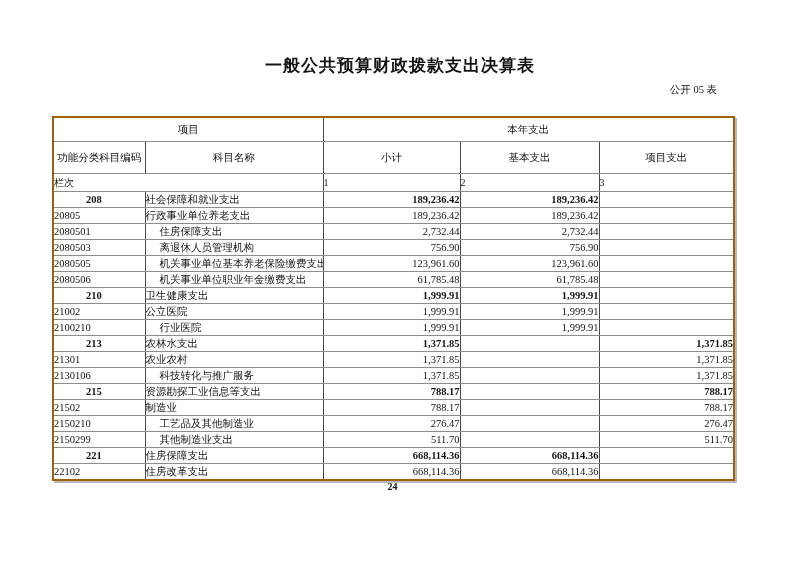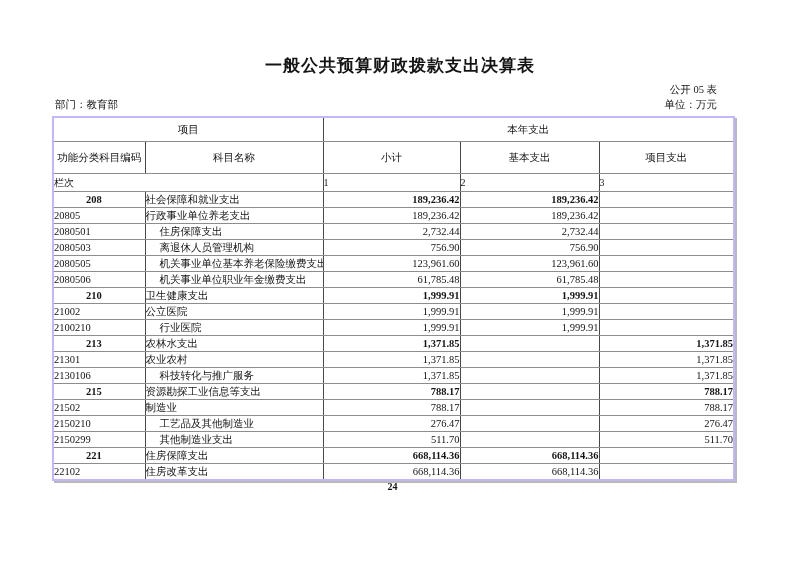--- a/index.html
+++ b/index.html
@@ -50,21 +50,21 @@
   .unit { position: absolute; right: 16px; top: 0; }
 
   table.acct {
     position: absolute;
     left: 52px;
     top: 116px;
     width: 681px;
     border-collapse: collapse;
     table-layout: fixed;
     background: #ffffff;
-    border: 2px solid #c4b5fd;
+    border: 2px solid #a16207;
     box-shadow: 2px 2px 0 #b9b9b9;
     font-size: 10.5px;
   }
   table.acct td {
     border-top: 1px solid #8d8d8d;
     border-bottom: 1px solid #8d8d8d;
     border-left: 1px solid #474747;
     border-right: 1px solid #474747;
     padding: 0;
     overflow: hidden;
@@ -94,24 +94,20 @@
 </style>
 </head>
 <body>
 
 <div class="page">
 
   <div class="doc-title">一般公共预算财政拨款支出决算表</div>
 
   <div class="meta-block">
     <div class="meta-row1">公开 05 表</div>
-    <div class="meta-row2">
-      <span class="dept">部门：教育部</span>
-      <span class="unit">单位：万元</span>
-    </div>
   </div>
 
   <table class="acct">
     <colgroup>
       <col style="width:92px">
       <col style="width:178px">
       <col style="width:137px">
       <col style="width:139px">
       <col style="width:135px">
     </colgroup>

